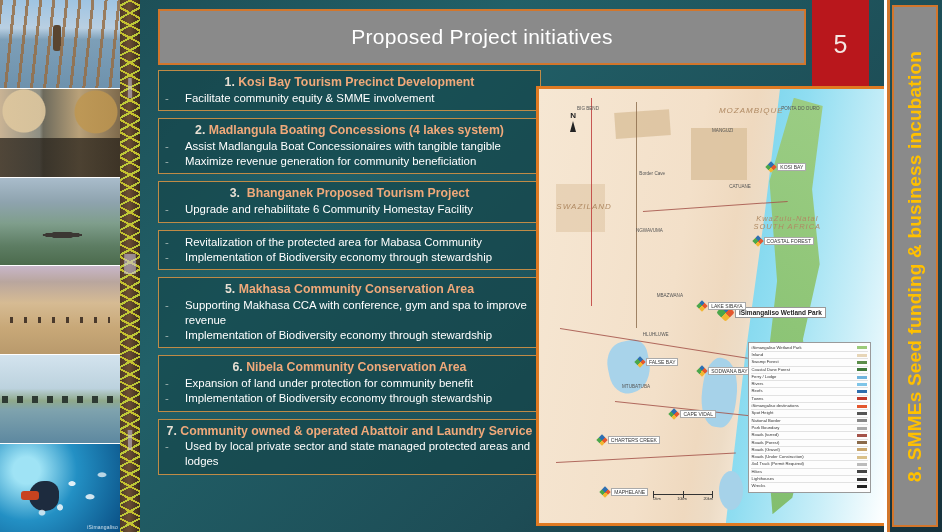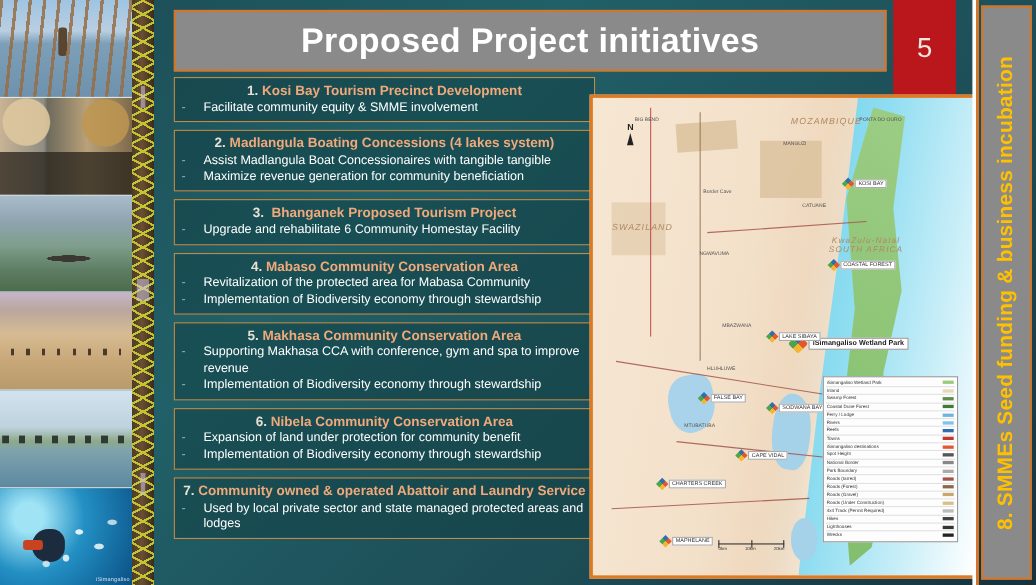--- a/index.html
+++ b/index.html
@@ -46,21 +46,21 @@
     background:repeating-linear-gradient(28deg,#d8d830 0 2px,rgba(0,0,0,0) 2px 11px),
                repeating-linear-gradient(-28deg,#cfe03a 0 2px,rgba(0,0,0,0) 2px 11px);opacity:.85;}
   .bead-band:after{content:"";position:absolute;left:4px;top:0;width:12px;height:100%;
     background:repeating-linear-gradient(to bottom,rgba(0,0,0,0) 0 78px,#cbc5e2 78px 98px,rgba(0,0,0,0) 98px 176px);
     clip-path:polygon(50% 0,100% 50%,50% 100%,0 50%);opacity:.55;}
 
   
   .title-bar{position:absolute;left:158px;top:9px;width:648px;height:56px;
     background:#8a8a8a;border:2px solid #d2762c;box-sizing:border-box;
     display:flex;align-items:center;justify-content:center;}
-  .title-bar span{color:#ffffff;font-size:31px;font-weight:700;letter-spacing:.3px;}
+  .title-bar span{color:#ffffff;font-size:21px;font-weight:400;letter-spacing:.3px;}
 
   
   .slide-num{position:absolute;left:812px;top:0;width:57px;height:88px;background:#b9171c;
     display:flex;align-items:center;justify-content:center;}
   .slide-num span{color:#f4e7e2;font-size:25px;}
 
   
   .vbanner{position:absolute;right:4px;top:5px;width:46px;height:522px;
     background:#8a8a8a;border:2px solid #d2762c;box-sizing:border-box;
     display:flex;align-items:center;justify-content:center;}
@@ -181,21 +181,20 @@
 
     <div class="item">
       <h3><span class="num">3.</span>&nbsp; <span>Bhanganek Proposed Tourism Project</span></h3>
       <div class="bul">
           <span class="dash">-</span>
           <span class="txt">Upgrade and rehabilitate 6 Community Homestay Facility</span>
         </div>
     </div>
 
     <div class="item">
-      <h3><span class="num">4.</span> <span>Mabaso Community Conservation Area</span></h3>
       <div class="bul">
           <span class="dash">-</span>
           <span class="txt">Revitalization of  the protected area for Mabasa Community</span>
         </div>
       <div class="bul">
           <span class="dash">-</span>
           <span class="txt">Implementation of Biodiversity economy through stewardship</span>
         </div>
     </div>
 

